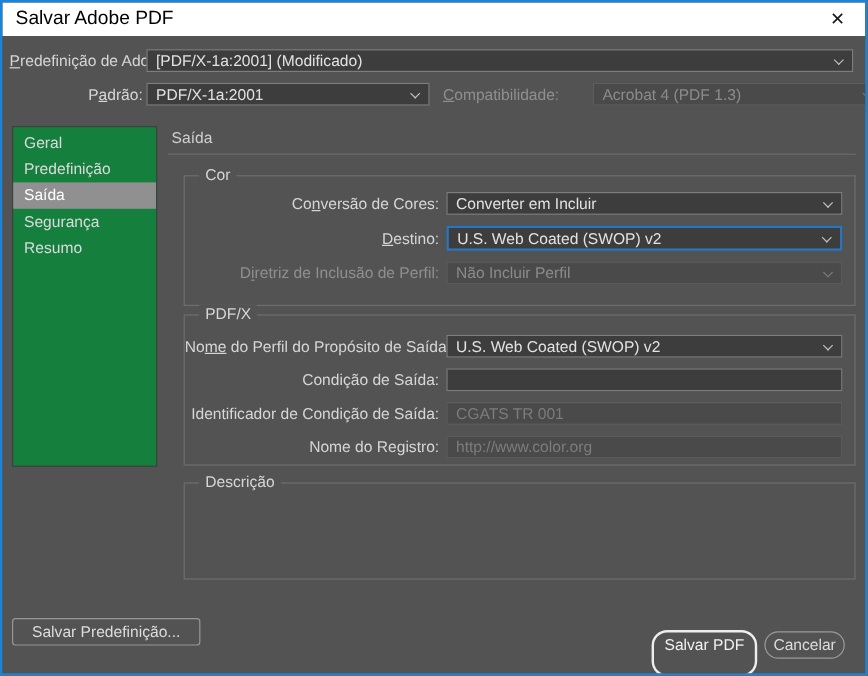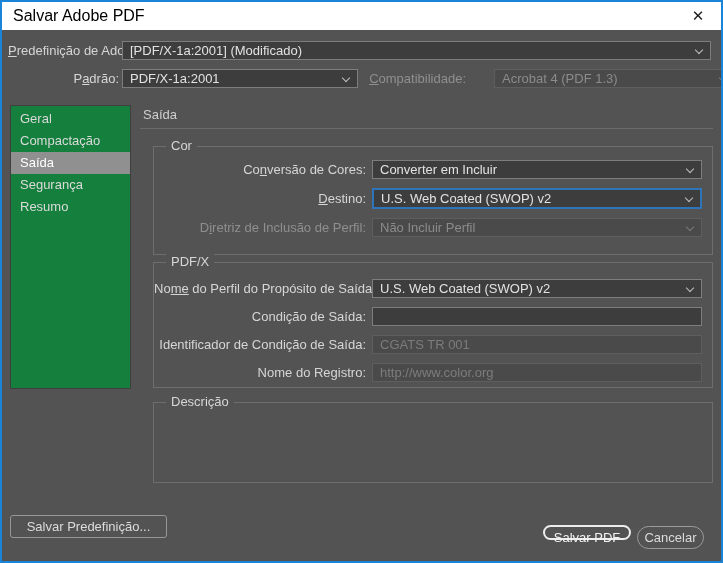--- a/index.html
+++ b/index.html
@@ -65,21 +65,21 @@
       <span class="chev"></span>
     </div>
     <div class="lbl dis" style="left:358px; top:39px; width:106px;"><u>C</u>ompatibilidade:</div>
     <div class="dd disabled" style="left:492px; top:39px; width:241px;">
       <span>Acrobat 4 (PDF 1.3)</span>
       <span class="chev"></span>
     </div>
 
     <div class="listbox">
       <div class="item">Geral</div>
-      <div class="item">Compactação</div>
+      <div class="item">Predefinição</div>
       <div class="item sel">Saída</div>
       <div class="item">Segurança</div>
       <div class="item">Resumo</div>
     </div>
 
     <div class="panel-title">Saída</div>
     <div class="sep"></div>
 
     <div class="group" style="left:151px; top:116px; width:560px; height:109px;">
       <span class="legend">Cor</span>
@@ -120,17 +120,17 @@
     <div class="tin disabled graytext" style="left:370px; top:333px; width:330px;">
       <span>http://www.color.org</span>
     </div>
 
     <div class="group" style="left:151px; top:372px; width:560px; height:81px;">
       <span class="legend">Descrição</span>
       <div style="position:absolute; inset:8px 4px 4px 4px;"></div>
     </div>
 
     <div class="btn btn-square" style="left:8px; top:485px; width:157px; height:23px;">Salvar Predefinição...</div>
-    <div class="btn btn-pill primary" style="left:541px; top:495px; width:88px; height:15px;">Salvar PDF</div>
+    <div class="btn btn-pill primary" style="left:541px; top:495px; width:88px; height:39px;">Salvar PDF</div>
     <div class="btn btn-pill" style="left:635px; top:496px; width:67px; height:23px;">Cancelar</div>
 
   </div>
 </div>
 
 </body></html>

